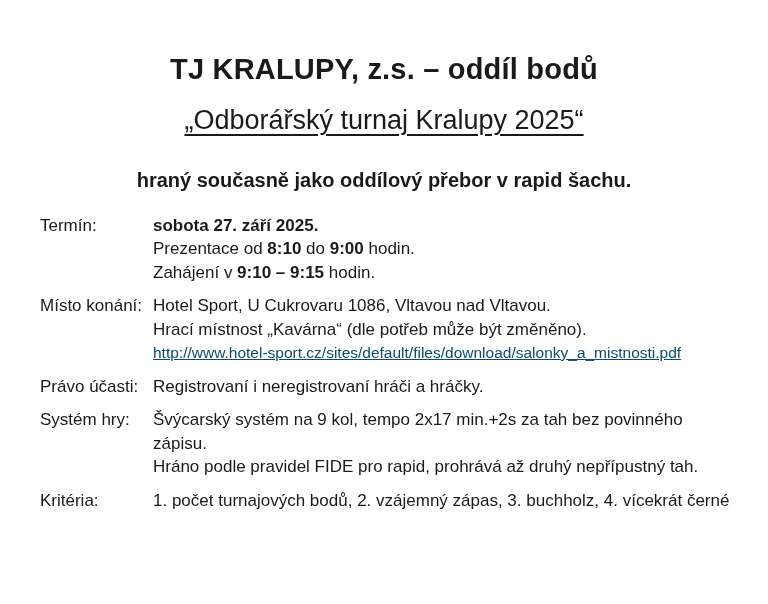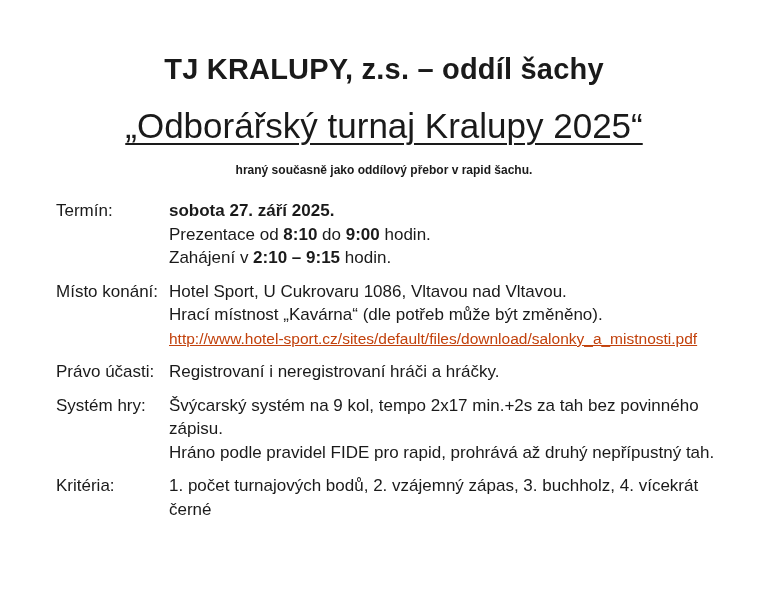--- a/index.html
+++ b/index.html
@@ -21,78 +21,78 @@
     line-height: 1.2;
   }
   .organizer-line {
     margin-top: 13px;
     font-size: 15px;
     font-weight: 700;
     line-height: 1.3;
   }
   .tournament-title {
     margin-top: 17px;
-    font-size: 35px;
+    font-size: 27px;
     font-weight: 400;
     line-height: 1.25;
   }
   .tournament-title .underlined {
     text-decoration: underline;
     text-decoration-thickness: 2px;
     text-underline-offset: 5px;
   }
   .tagline {
-    margin-top: 15px;
-    font-size: 12px;
+    margin-top: 29px;
+    font-size: 20px;
     font-weight: 700;
     line-height: 1.3;
   }
   main {
     margin-top: 21px;
-    padding: 0 38px 0 56px;
+    padding: 0 38px 0 40px;
     font-size: 17px;
     line-height: 23.5px;
   }
   .row {
     display: grid;
     grid-template-columns: 113px 1fr;
     margin-bottom: 10px;
   }
   .label { white-space: nowrap; }
   .content { }
   .line { }
   .bold, b { font-weight: 700; }
   a.doc-link {
-    color: #c2410c;
+    color: #0c4a6e;
     text-decoration: underline;
     cursor: pointer;
   }
   .link-line {
     font-size: 15.5px;
   }
 </style>
 </head>
 <body>
 
 <div class="page">
 
   <header>
-    <h1 class="club-title">TJ KRALUPY, z.s. – oddíl šachy</h1>
+    <h1 class="club-title">TJ KRALUPY, z.s. – oddíl bodů</h1>
     <h2 class="tournament-title"><span class="underlined">„Odborářský turnaj Kralupy 2025“</span></h2>
     <p class="tagline">hraný současně jako oddílový přebor v rapid šachu.</p>
   </header>
 
   <main>
 
     <div class="row">
       <div class="label">Termín:</div>
       <div class="content">
         <div class="line bold">sobota 27. září 2025.</div>
         <div class="line"><span>Prezentace od </span><b>8:10</b><span> do </span><b>9:00</b><span> hodin.</span></div>
-        <div class="line"><span>Zahájení v </span><b>2:10 – 9:15</b><span> hodin.</span></div>
+        <div class="line"><span>Zahájení v </span><b>9:10 – 9:15</b><span> hodin.</span></div>
       </div>
     </div>
 
     <div class="row">
       <div class="label">Místo konání:</div>
       <div class="content">
         <div class="line">Hotel Sport, U Cukrovaru 1086, Vltavou nad Vltavou.</div>
         <div class="line">Hrací místnost „Kavárna“ (dle potřeb může být změněno).</div>
         <div class="line link-line"><a class="doc-link">http://www.hotel-sport.cz/sites/default/files/download/salonky_a_mistnosti.pdf</a></div>
       </div>

